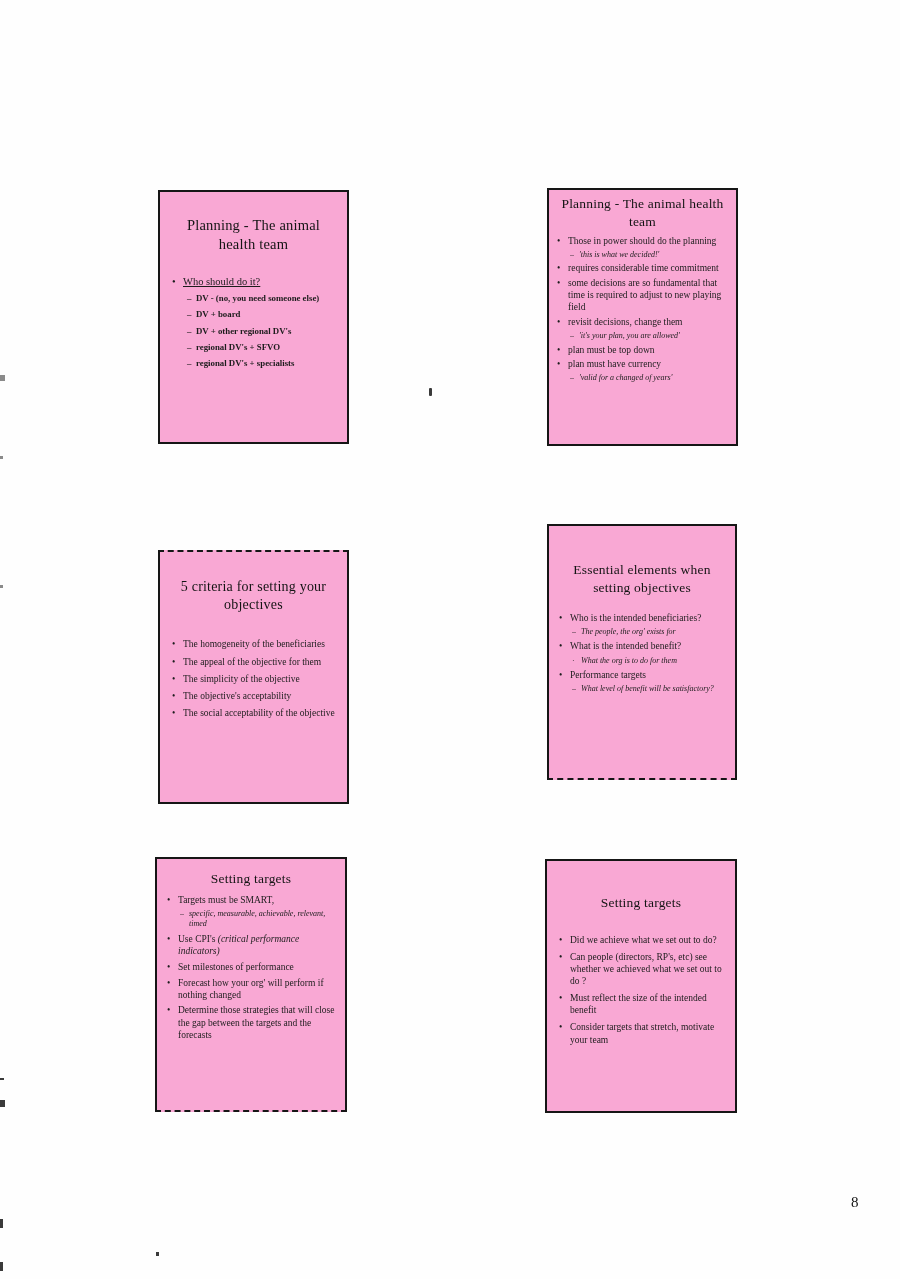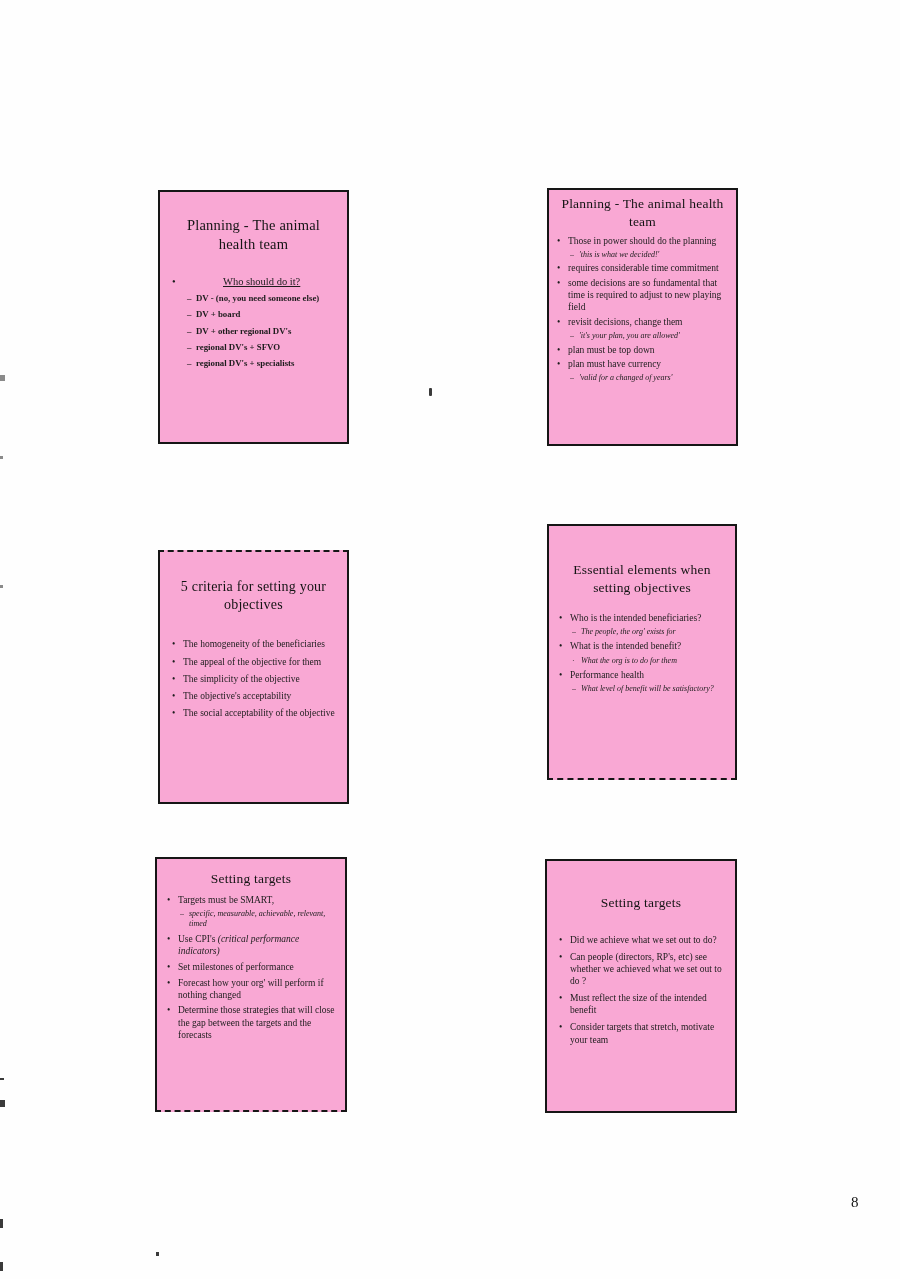--- a/index.html
+++ b/index.html
@@ -59,21 +59,21 @@
   .s0 .bullet.level-1 { font-size: 10.5px; }
   .s0 .bullet.level-2 { font-size: 8.8px; font-weight: 600; margin-left: 15px; }
 
   .s0 .bullet { margin-bottom: 5px; }
   .s1 .bullet { margin-bottom: 2.5px; }
   .s2 .bullet { margin-bottom: 5px; }
   .s3 .bullet { margin-bottom: 3px; }
   .s4 .bullet { margin-bottom: 3.5px; }
   .s5 .bullet { margin-bottom: 5px; }
 
-  .bullet.underline .text { text-decoration: underline; margin-left: 40px; }
+  .bullet.underline .text { text-decoration: underline; }
   .bullet.italic .text { font-style: italic; }
   .bullet .text .it { font-style: italic; }
 
   .page-number {
     position: absolute;
     left: 851px; top: 1194px;
     font-size: 15px;
     color: #111;
   }
 
@@ -198,21 +198,21 @@
         <div class="bullet level-1">
           <span class="marker">•</span>
           <span class="text">What is the intended benefit?</span>
         </div>
         <div class="bullet level-2 italic">
           <span class="marker">·</span>
           <span class="text">What the org is to do for them</span>
         </div>
         <div class="bullet level-1">
           <span class="marker">•</span>
-          <span class="text">Performance health</span>
+          <span class="text">Performance targets</span>
         </div>
         <div class="bullet level-2 italic">
           <span class="marker">–</span>
           <span class="text">What level of benefit will be satisfactory?</span>
         </div>
       </div>
   </div>
 
   <div class="slide s4">
     <div class="slide-title">Setting targets</div>

